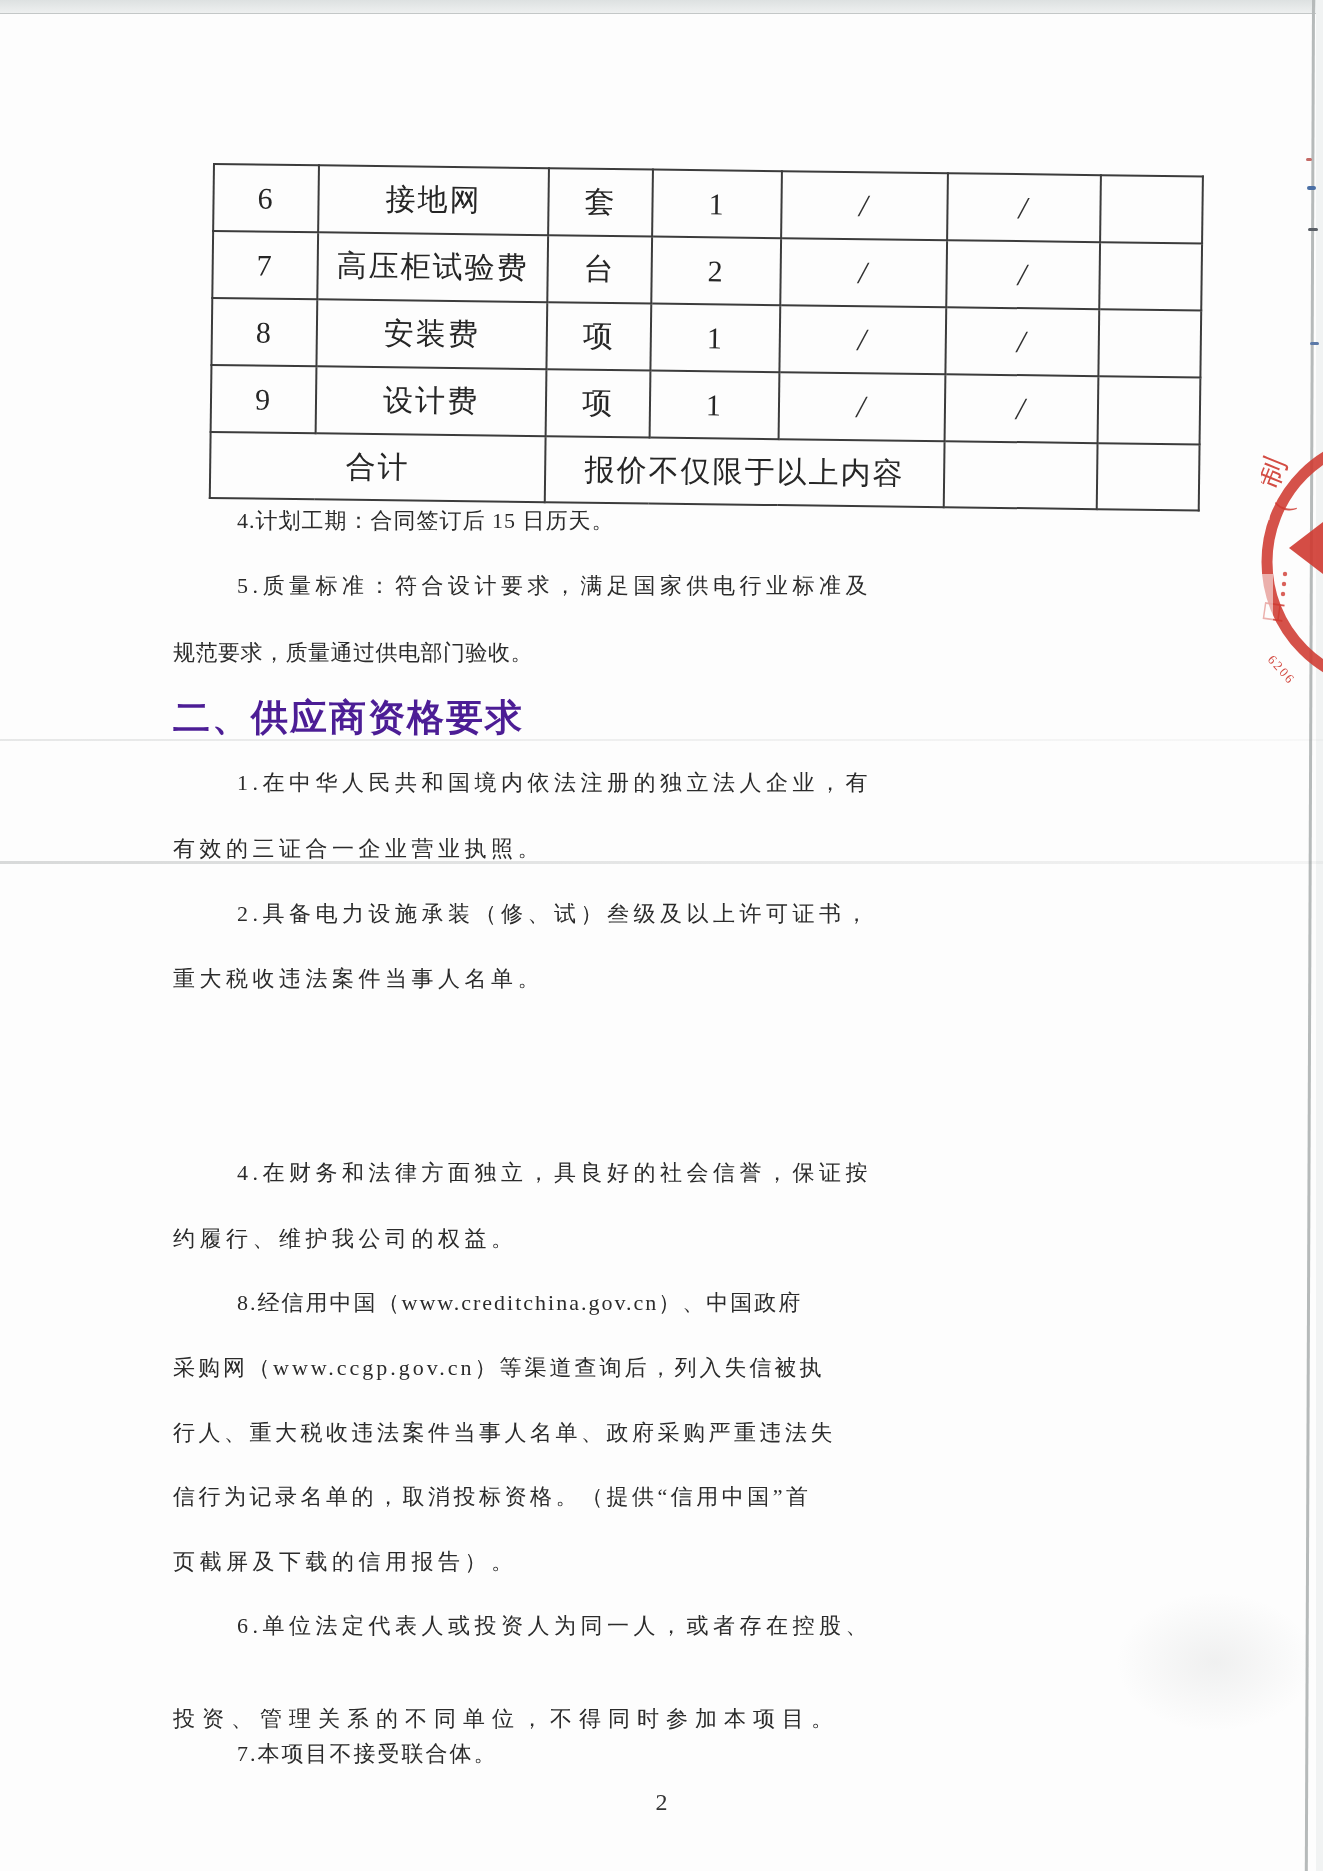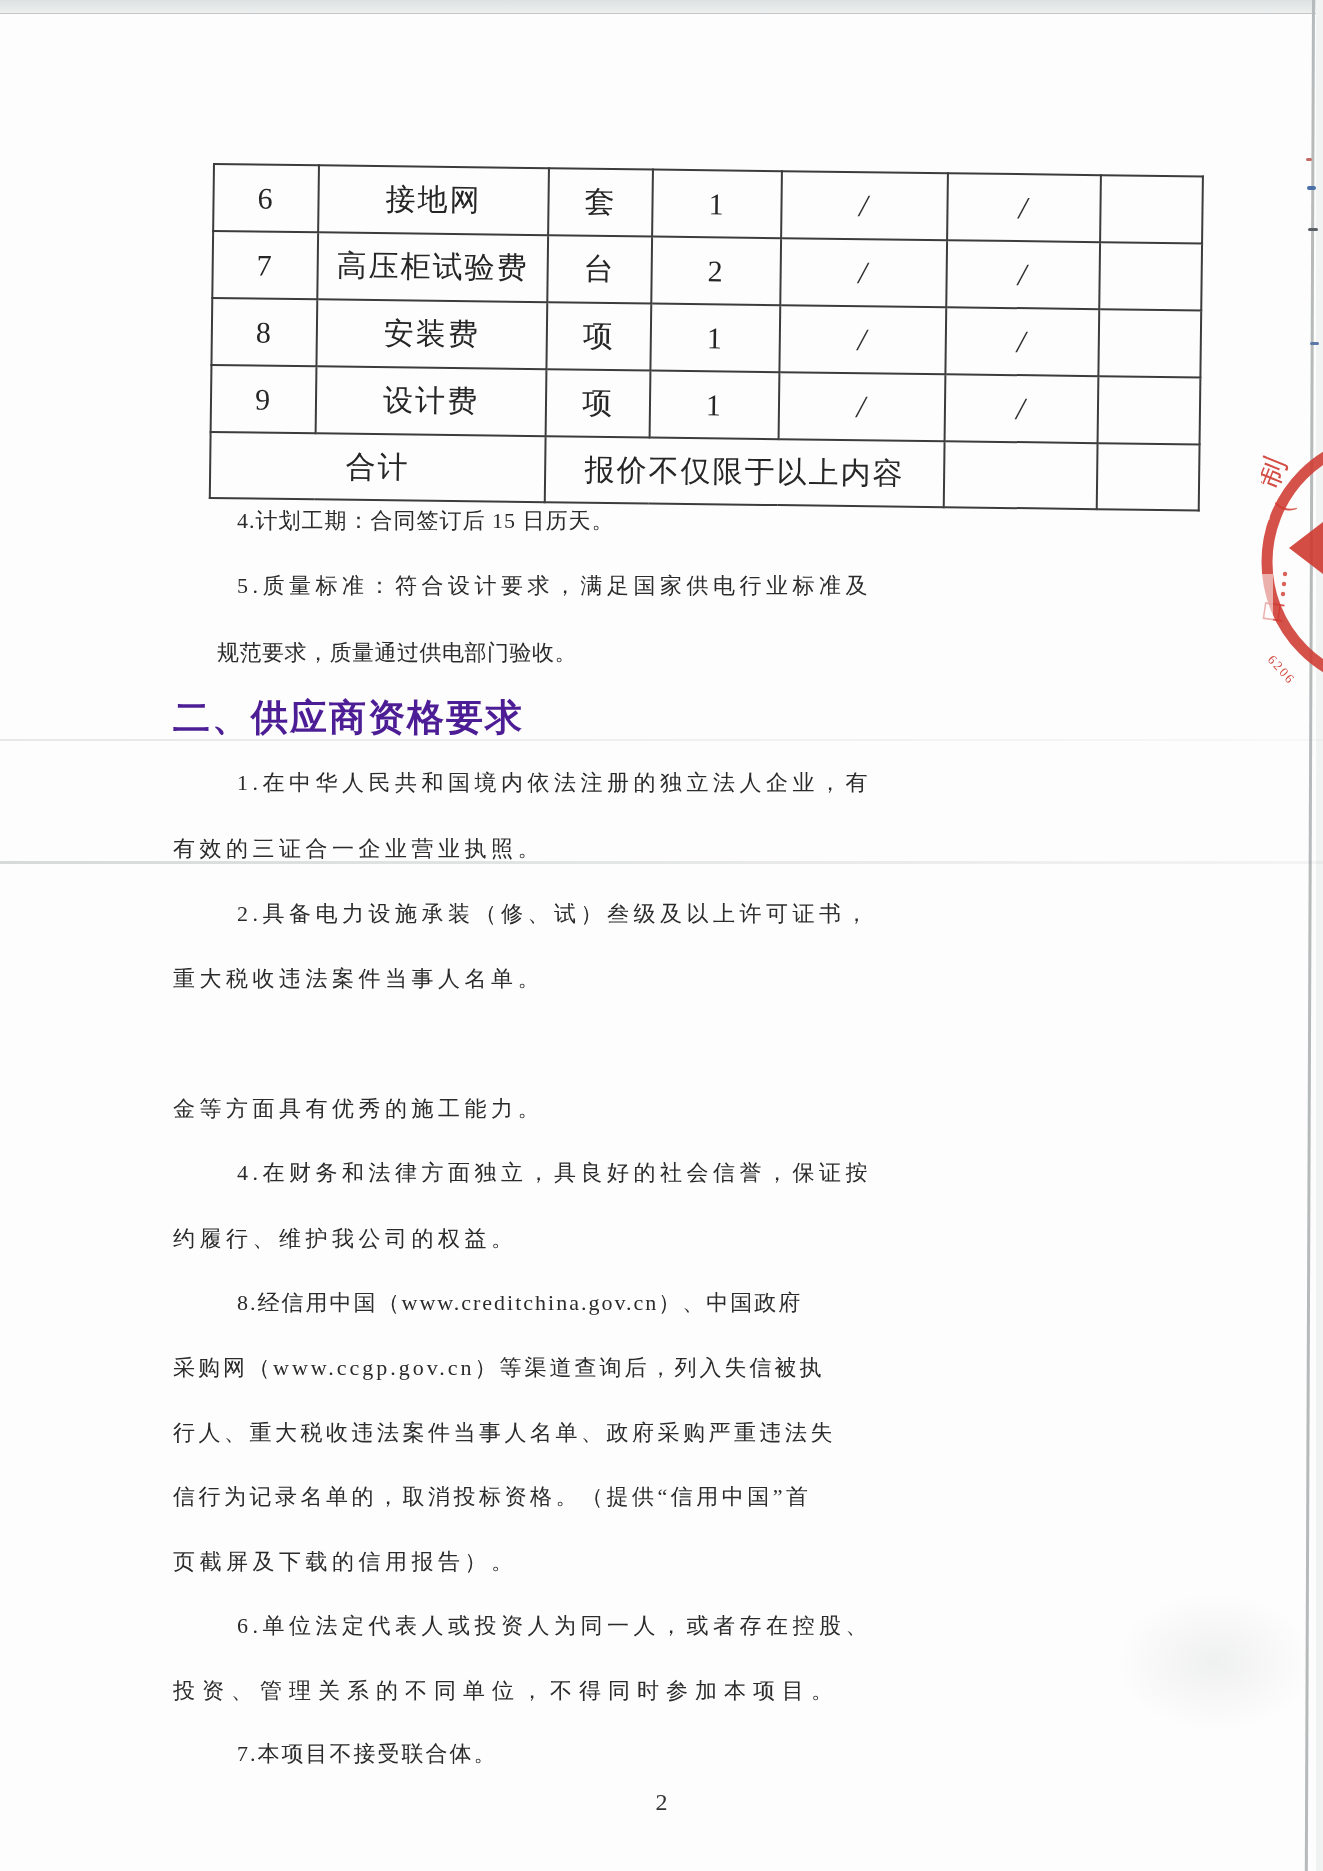--- a/index.html
+++ b/index.html
@@ -49,27 +49,27 @@
     overflow:hidden;white-space:nowrap;
   }
   .qtable .slash{font-style:italic;font-size:31px;color:#303030;}
   .qtable .footer td{height:64px;}
   
   .tl{
     position:absolute;left:173px;
     font-size:22px;line-height:42px;white-space:nowrap;
   }
   .ind{left:237px;}
-  .ls0{letter-spacing:0.5px;margin-left:44px;}
+  .ls0{letter-spacing:0.5px;}
   .ls1{letter-spacing:1px;}
   .ls2{letter-spacing:2px;}
   .ls3{letter-spacing:3px;}
   .ls3h{letter-spacing:3.5px;}
   .ls4{letter-spacing:4.5px;}
-  .ls7{letter-spacing:7px;}
+  .ls7{letter-spacing:7px;margin-top:28px;}
   .heading{
     position:absolute;left:173px;
     font-family:"Liberation Sans","DejaVu Sans",sans-serif;
     font-weight:700;font-size:37px;letter-spacing:2px;
     color:#4c1d95;white-space:nowrap;
   }
   .pagenum{
     position:absolute;left:0;top:1789px;width:1323px;
     text-align:center;font-size:24px;color:#333;
   }
@@ -149,21 +149,20 @@
     </table>
 
   <div class="tl ind ls1" style="top:500px">4.计划工期：合同签订后 15 日历天。</div>
   <div class="tl ind ls4" style="top:565px">5.质量标准：符合设计要求，满足国家供电行业标准及</div>
   <div class="tl ls0" style="top:632px">规范要求，质量通过供电部门验收。</div>
   <div class="heading" style="top:693px">二、供应商资格要求</div>
   <div class="tl ind ls4" style="top:762px">1.在中华人民共和国境内依法注册的独立法人企业，有</div>
   <div class="tl ls4" style="top:828px">有效的三证合一企业营业执照。</div>
   <div class="tl ind ls4" style="top:893px">2.具备电力设施承装（修、试）叁级及以上许可证书，</div>
   <div class="tl ls4" style="top:958px">重大税收违法案件当事人名单。</div>
-  <div class="tl ls4" style="top:1088px">金等方面具有优秀的施工能力。</div>
   <div class="tl ind ls4" style="top:1152px">4.在财务和法律方面独立，具良好的社会信誉，保证按</div>
   <div class="tl ls4" style="top:1218px">约履行、维护我公司的权益。</div>
   <div class="tl ind ls2" style="top:1282px">8.经信用中国（www.creditchina.gov.cn）、中国政府</div>
   <div class="tl ls3" style="top:1347px">采购网（www.ccgp.gov.cn）等渠道查询后，列入失信被执</div>
   <div class="tl ls3h" style="top:1412px">行人、重大税收违法案件当事人名单、政府采购严重违法失</div>
   <div class="tl ls3h" style="top:1476px">信行为记录名单的，取消投标资格。（提供“信用中国”首</div>
   <div class="tl ls4" style="top:1541px">页截屏及下载的信用报告）。</div>
   <div class="tl ind ls4" style="top:1605px">6.单位法定代表人或投资人为同一人，或者存在控股、</div>
   <div class="tl ls7" style="top:1670px">投资、管理关系的不同单位，不得同时参加本项目。</div>
   <div class="tl ind ls2" style="top:1733px">7.本项目不接受联合体。</div>

